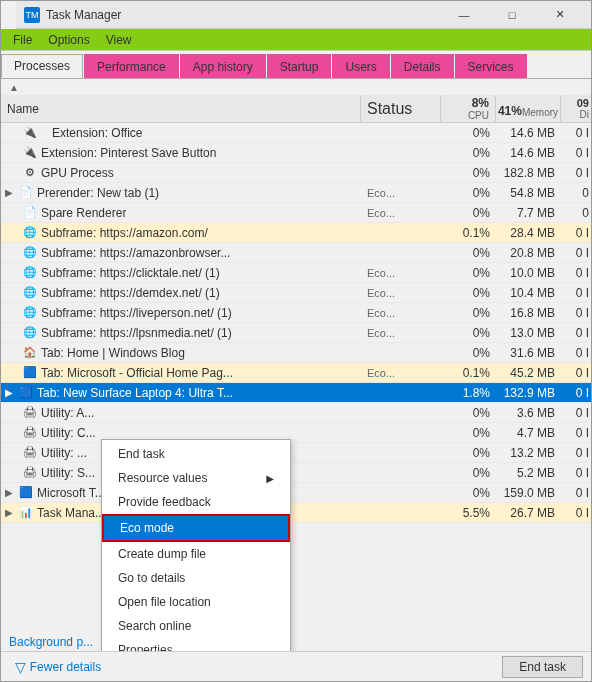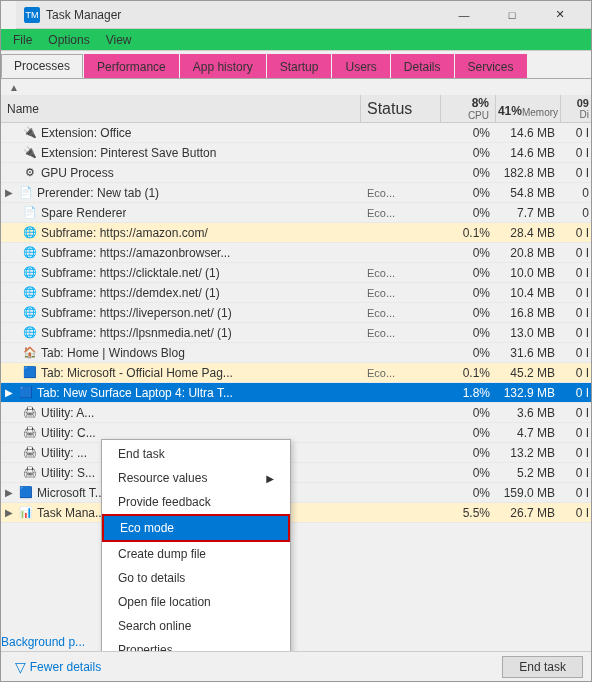--- a/index.html
+++ b/index.html
@@ -56,21 +56,21 @@
       border: none;
       background: transparent;
       cursor: pointer;
       font-size: 11px;
       display: flex;
       align-items: center;
       justify-content: center;
       color: #333;
     }
     .menu-bar {
-      background: #22c55e;
+      background: #84cc16;
       height: 22px;
       display: flex;
       align-items: center;
       padding: 0 4px;
       border-bottom: 1px solid #ccc;
       flex-shrink: 0;
     }
     .menu-item {
       padding: 2px 8px;
       cursor: pointer;
@@ -373,21 +373,21 @@
         <span style="font-weight:bold; font-size:11px;">09</span>
         <span class="col-header-util">Di</span>
       </div>
     </div>
 
     <div class="table-body" id="tableBody">
     <div class="row">
     <div class="cell-name">
             <span class="indent"></span>
             <span class="process-icon">🔌</span>
-            <span style="overflow:hidden;text-overflow:ellipsis;white-space:nowrap;">Extension: Office</span>
+            <span style="overflow:hidden;text-overflow:ellipsis;white-space:nowrap;margin-left:11px;">Extension: Office</span>
           </div>
     <div class="cell-status"></div>
     <div class="cell-cpu">0%</div>
     <div class="cell-memory">14.6 MB</div>
     <div class="cell-disk">0 I</div>
   </div>
         <div class="row">
     <div class="cell-name">
             <span class="indent"></span>
             <span class="process-icon">🔌</span>
@@ -622,21 +622,21 @@
           <span>Open file location</span>
         </div>
         <div class="ctx-item">
           <span>Search online</span>
         </div>
         <div class="ctx-item">
           <span>Properties</span>
         </div>
       </div>
 
-    <div style="position: absolute; bottom: 2px; left: 0; font-size: 12px; color: #0078d4;">
+    <div style="position: absolute; bottom: 2px; left: 8px; font-size: 12px; color: #0078d4;">
       <span>Background p...</span>
     </div>
   </div>
 
   <div class="bottom-bar">
     <button class="fewer-details-btn">
       <span style="font-size: 14px;">▽</span>
       <span>Fewer details</span>
     </button>
     <button class="end-task-btn">End task</button>

